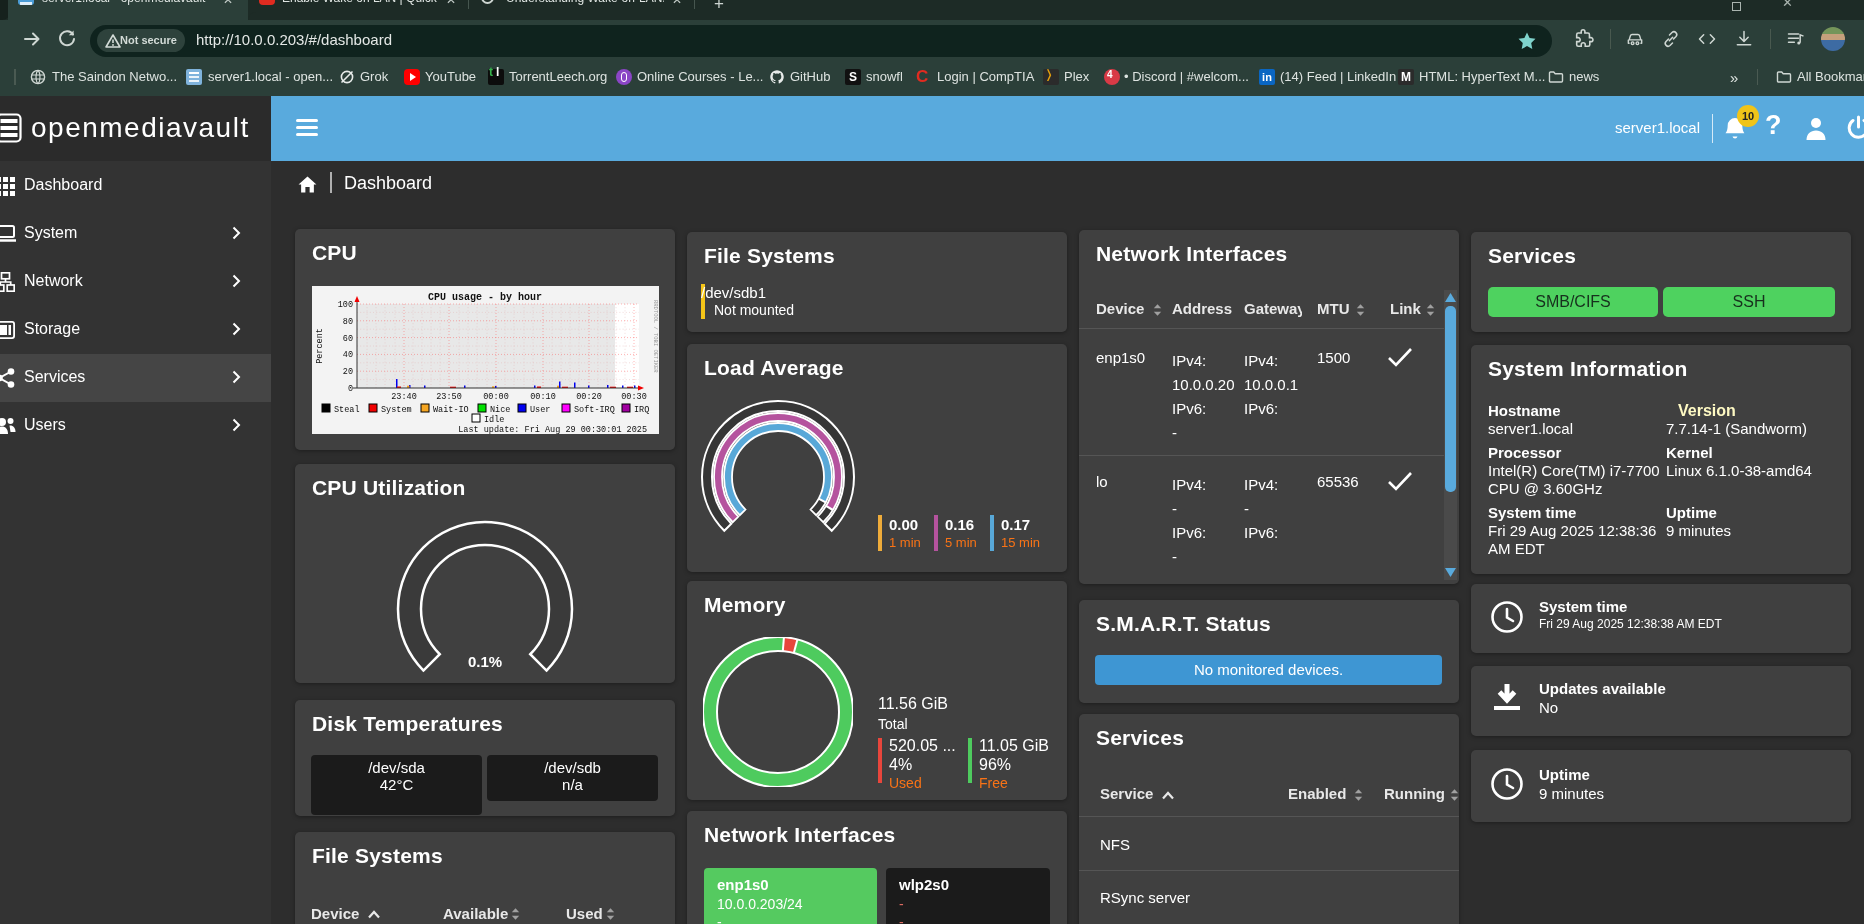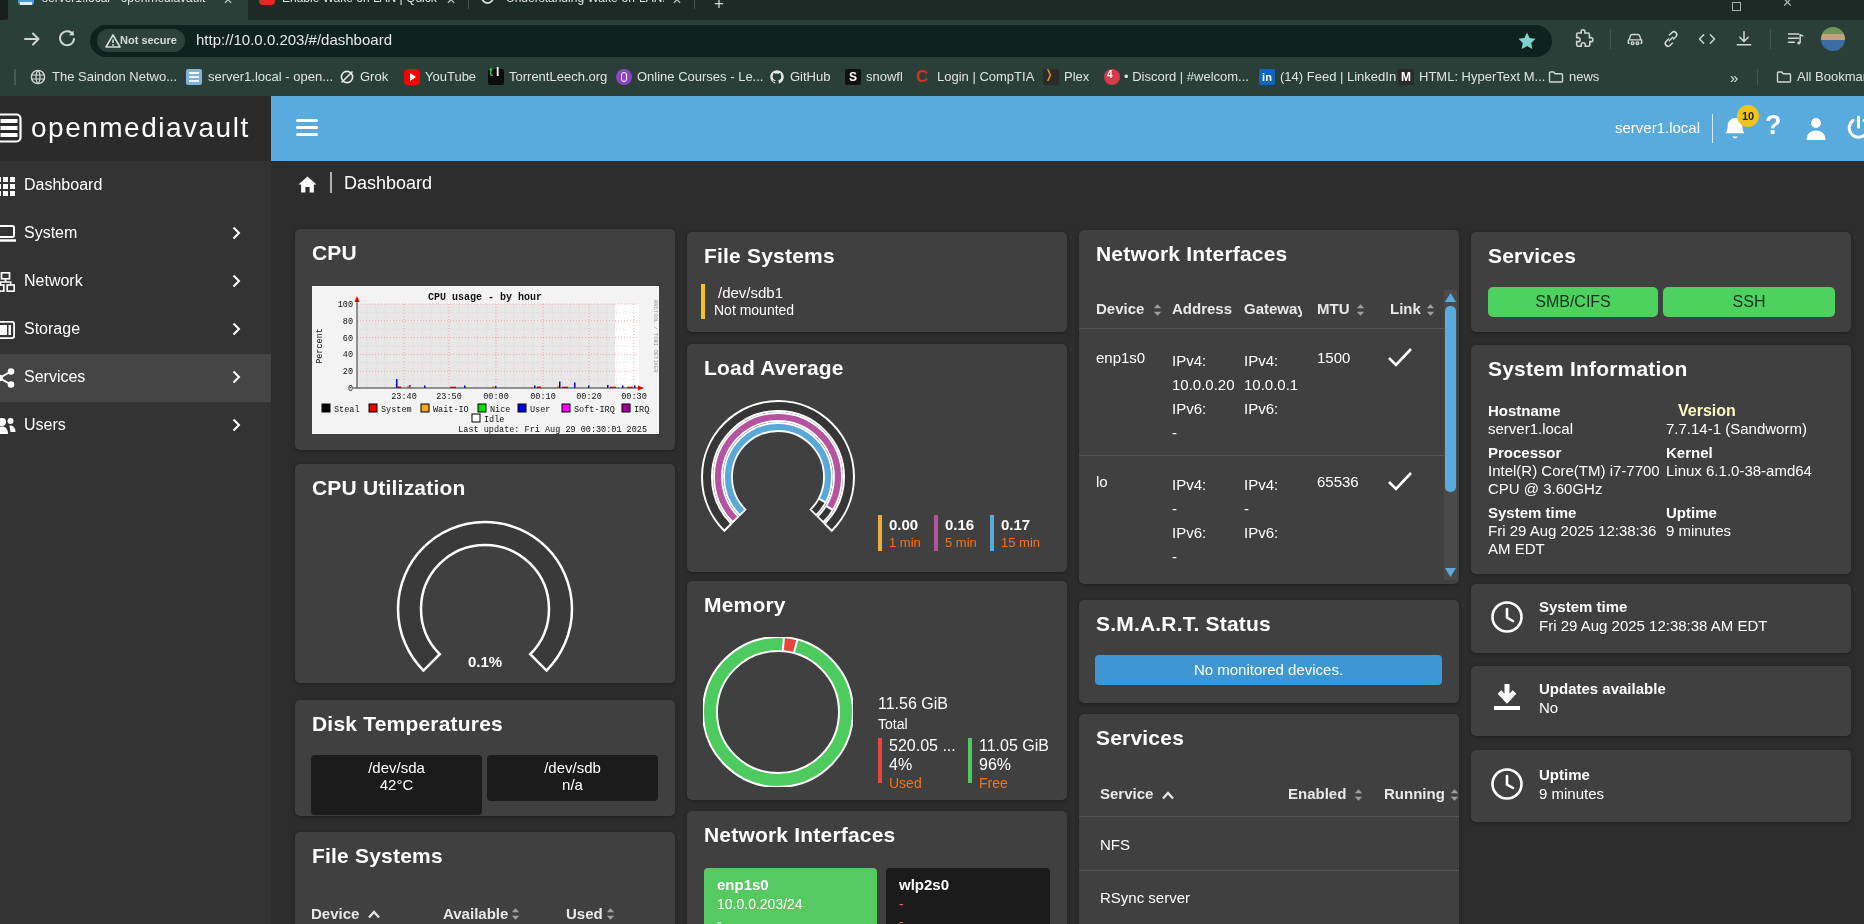--- a/index.html
+++ b/index.html
@@ -441,21 +441,21 @@
           </svg>
         <svg class="abs" style="left:311px;top:76px;" width="9" height="12" viewBox="0 0 11 14">
             <path d="M5.5 0 L10 5 H1 Z" fill="#a0a0a0"></path>
             <path d="M5.5 14 L10 9 H1 Z" fill="#a0a0a0"></path>
           </svg>
       </div>
 
       <div class="card" style="left:416px;top:71px;height:100px;">
         <div class="title">File Systems</div>
         <div class="abs" style="left:14px;top:52px;width:4px;height:35px;background:#f5c518;"></div>
-        <div class="abs" style="left:31px;top:52px;font-size:15px;color:#fff;">/dev/sdb1</div>
+        <div class="abs" style="left:14px;top:52px;font-size:15px;color:#fff;">/dev/sdb1</div>
         <div class="abs" style="left:27px;top:70px;font-size:14px;color:#fff;">Not mounted</div>
       </div>
 
       <div class="card" style="left:416px;top:183px;height:228px;">
         <div class="title">Load Average</div>
         <svg class="abs" style="left:13px;top:55px;" width="156" height="165" viewBox="0 0 156 165">
           <g transform="translate(78,78)">
             <path d="M 53.74 53.74 A 76 76 0 1 0 -53.74 53.74 L -46.67 46.67 A 66 66 0 1 1 46.67 46.67 Z" fill="#363636" stroke="#fff" stroke-width="2"></path>
             <path d="M 45.25 45.25 A 64 64 0 1 0 -45.25 45.25 L -39.60 39.60 A 56 56 0 1 1 39.60 39.60 Z" fill="#363636"></path>
             <path d="M 38.18 38.18 A 54 54 0 1 0 -38.18 38.18 L -32.53 32.53 A 46 46 0 1 1 32.53 32.53 Z" fill="#363636"></path>
@@ -615,21 +615,21 @@
         <div class="abs" style="left:195px;top:159px;font-size:15px;font-weight:bold;color:#fff;">Uptime</div>
         <div class="abs" style="left:195px;top:177px;font-size:15px;color:#fff;">9 minutes</div>
       </div>
 
       <div class="card" style="left:1200px;top:423px;height:69px;">
         <svg class="abs" style="left:19px;top:16px;" width="34" height="34" viewBox="0 0 34 34">
             <circle cx="17" cy="17" r="14.5" fill="none" stroke="#fff" stroke-width="2.6"></circle>
             <path d="M17 9 V17.5 L23 21" fill="none" stroke="#fff" stroke-width="2.6" stroke-linecap="round"></path>
           </svg>
         <div class="abs" style="left:68px;top:14px;font-size:15px;font-weight:bold;color:#fff;">System time</div>
-        <div class="abs" style="left:68px;top:33px;font-size:15px;color:#fff;">Fri 29 Aug 2025 12:38:38 AM EDT</div>
+        <div class="abs" style="left:68px;top:33px;font-size:12px;color:#fff;">Fri 29 Aug 2025 12:38:38 AM EDT</div>
       </div>
 
       <div class="card" style="left:1200px;top:505px;height:70px;">
         <svg class="abs" style="left:21px;top:17px;" width="30" height="33" viewBox="0 0 30 33">
             <path d="M15 1 V15 M7.5 9 L15 17 L22.5 9" fill="none" stroke="#fff" stroke-width="5" stroke-linejoin="miter"></path>
             <path d="M2 25 H28" stroke="#fff" stroke-width="4"></path>
           </svg>
         <div class="abs" style="left:68px;top:14px;font-size:15px;font-weight:bold;color:#fff;">Updates available</div>
         <div class="abs" style="left:68px;top:33px;font-size:15px;color:#fff;">No</div>
       </div>

